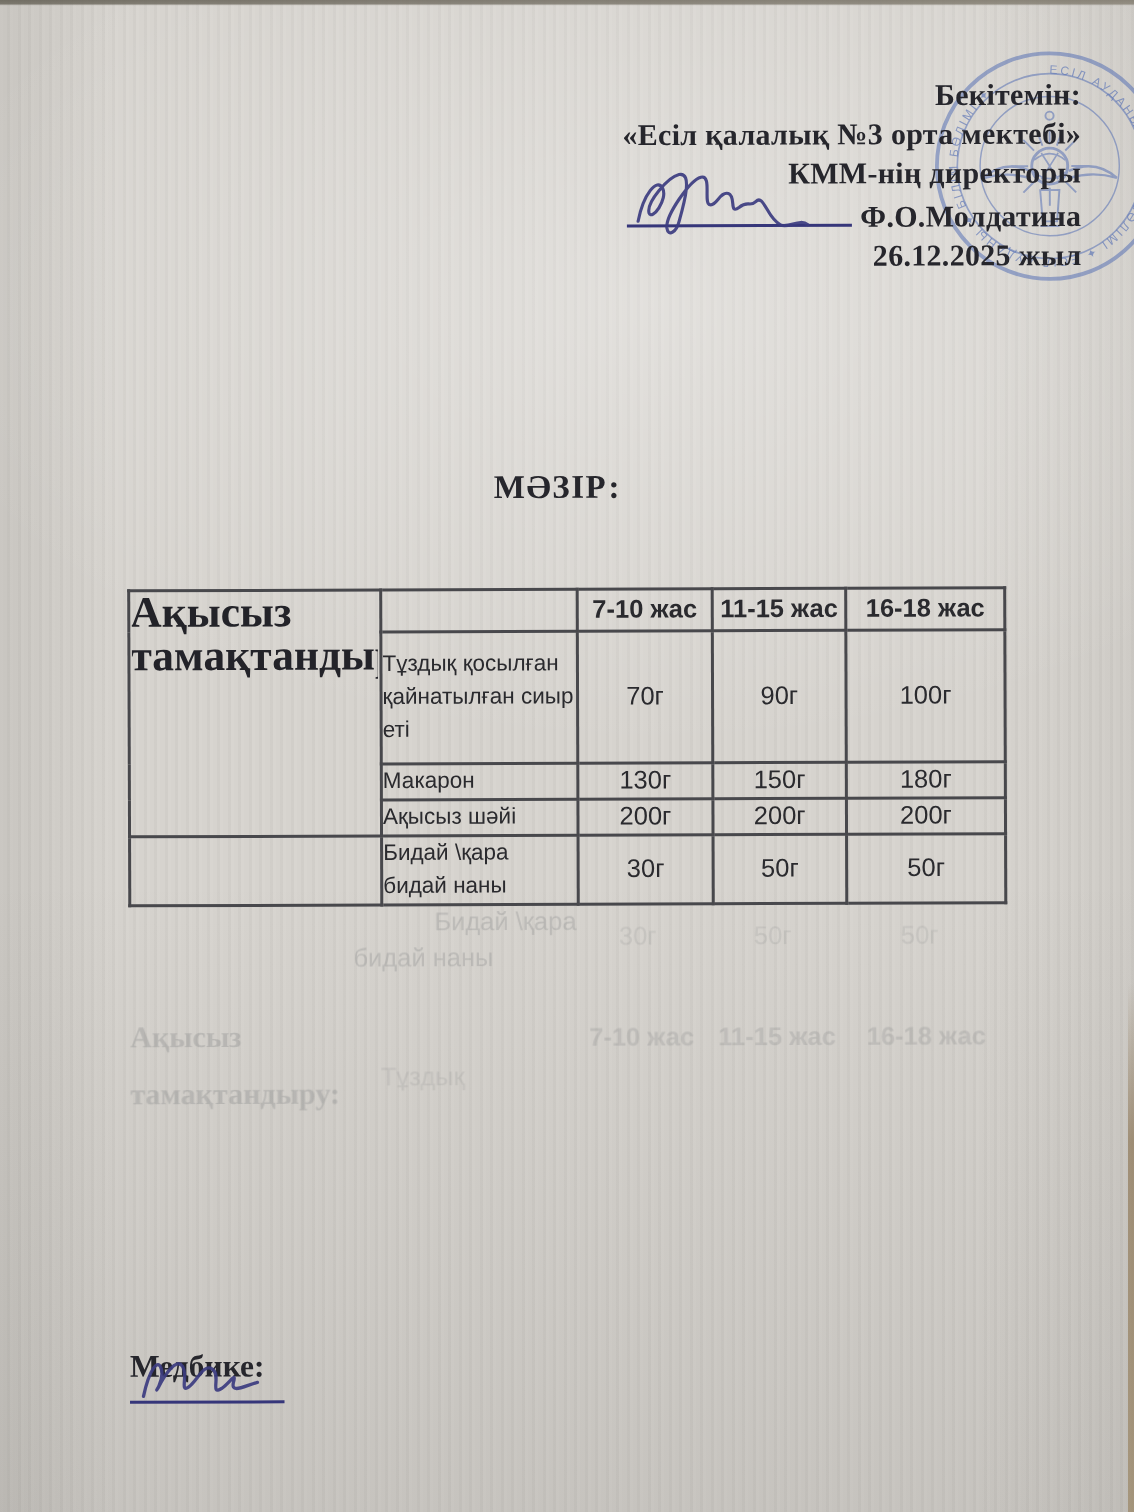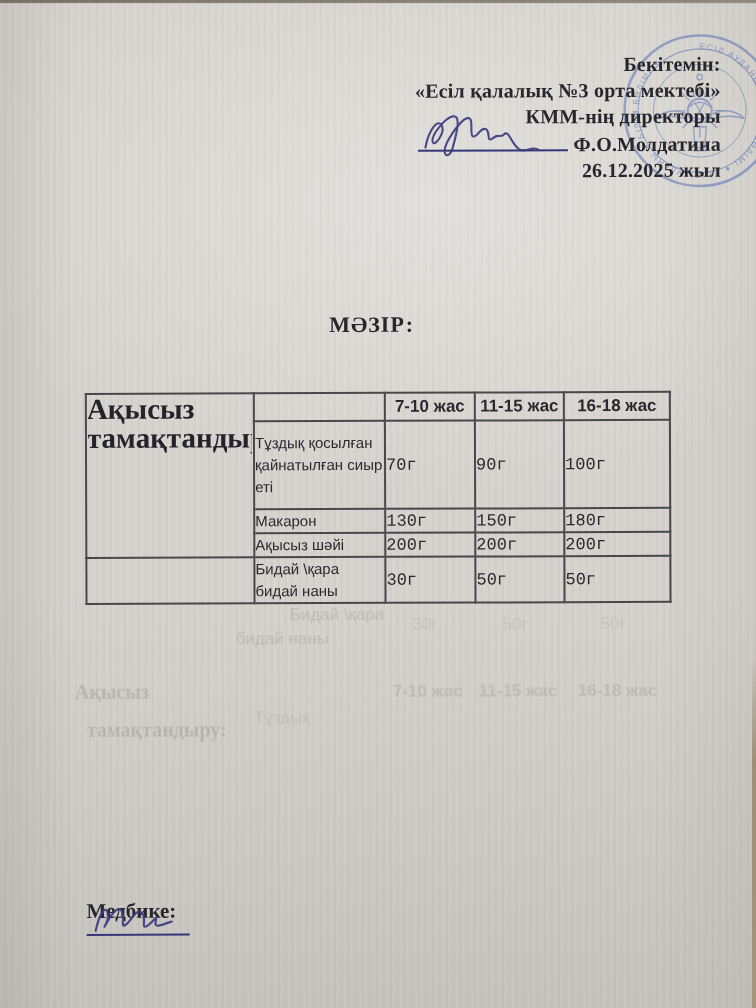--- a/index.html
+++ b/index.html
@@ -40,21 +40,21 @@
     table-layout:fixed; width:583px; color:#2a2a2e; }
   .menu-table td, .menu-table th { border:2px solid #48484c; padding:0; overflow:hidden; }
   .col-label { width:168px; } .col-dish { width:131px; }
   .col-a1 { width:90px; } .col-a2 { width:89px; } .col-a3 { width:106px; }
   .section-label { vertical-align:top; text-align:left; padding:2px 6px;
     font-family:Liberation Serif, serif; font-weight:bold; font-size:29px; line-height:29px; color:#232329;border-radius:18px; }
   .age-head { font-family:"Liberation Sans",sans-serif; font-weight:bold; font-size:17px;
     text-align:center; height:26px; }
   .dish-cell { font-family:"Liberation Sans",sans-serif; font-size:15px; line-height:22px;
     text-align:left; padding:2px 4px 2px 8px; vertical-align:middle; }
-  .val-cell { font-family:Liberation Mono, monospace; font-size:17px; 
+  .val-cell { font-family:Liberation Sans, sans-serif; font-size:17px; text-align:center;
     vertical-align:middle; }
   .row-tall { height:88px; } .row-mid { height:24px; } .row-short { height:21px; } .row-last { height:43px; }
 
   
   .nurse { position:absolute; left:85px; top:898px; font-weight:bold; font-size:21px; color:#26262c; }
   .nurse-sig { position:absolute; left:88px; top:898px; }
   .nurse-underline { position:absolute; left:85px; top:933px; width:103px; height:2px; background:#36367a; }
 
   
   .ghost { position:absolute; color:#5e6266; filter:blur(.5px); pointer-events:none; }
@@ -113,21 +113,21 @@
       <div>26.12.2025 жыл</div>
     </div>
 
     <div class="doc-title">МӘЗІР:</div>
 
     <span class="ghost g-sans" style="left:253px; top:605px;margin-left:36px;">Бидай \қара</span>
     <span class="ghost g-sans" style="left:235px; top:629px;">бидай наны</span>
     <span class="ghost g-val" style="left:412px; top:615px;">30г</span>
     <span class="ghost g-val" style="left:502px; top:615px;">50г</span>
     <span class="ghost g-val" style="left:600px; top:615px;">50г</span>
-    <span class="ghost g-serif" style="left:74px; top:680px;">Ақысыз</span>
+    <span class="ghost g-serif" style="left:86px; top:680px;">Ақысыз</span>
     <span class="ghost g-serif" style="left:86px; top:718px;">тамақтандыру:</span>
     <span class="ghost g-sans" style="left:253px; top:708px; opacity:.12;">Тұздық</span>
     <span class="ghost g-sans-b" style="left:392px; top:682px;">7-10 жас</span>
     <span class="ghost g-sans-b" style="left:478px; top:682px;">11-15 жас</span>
     <span class="ghost g-sans-b" style="left:577px; top:682px;">16-18 жас</span>
 
     <table class="menu-table">
       <colgroup>
         <col class="col-label">
           <col class="col-dish">

